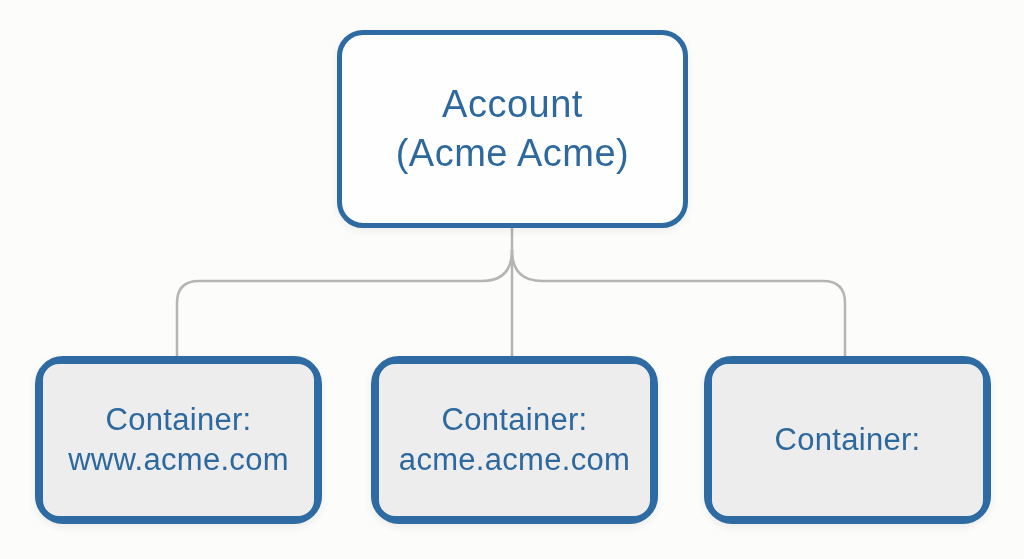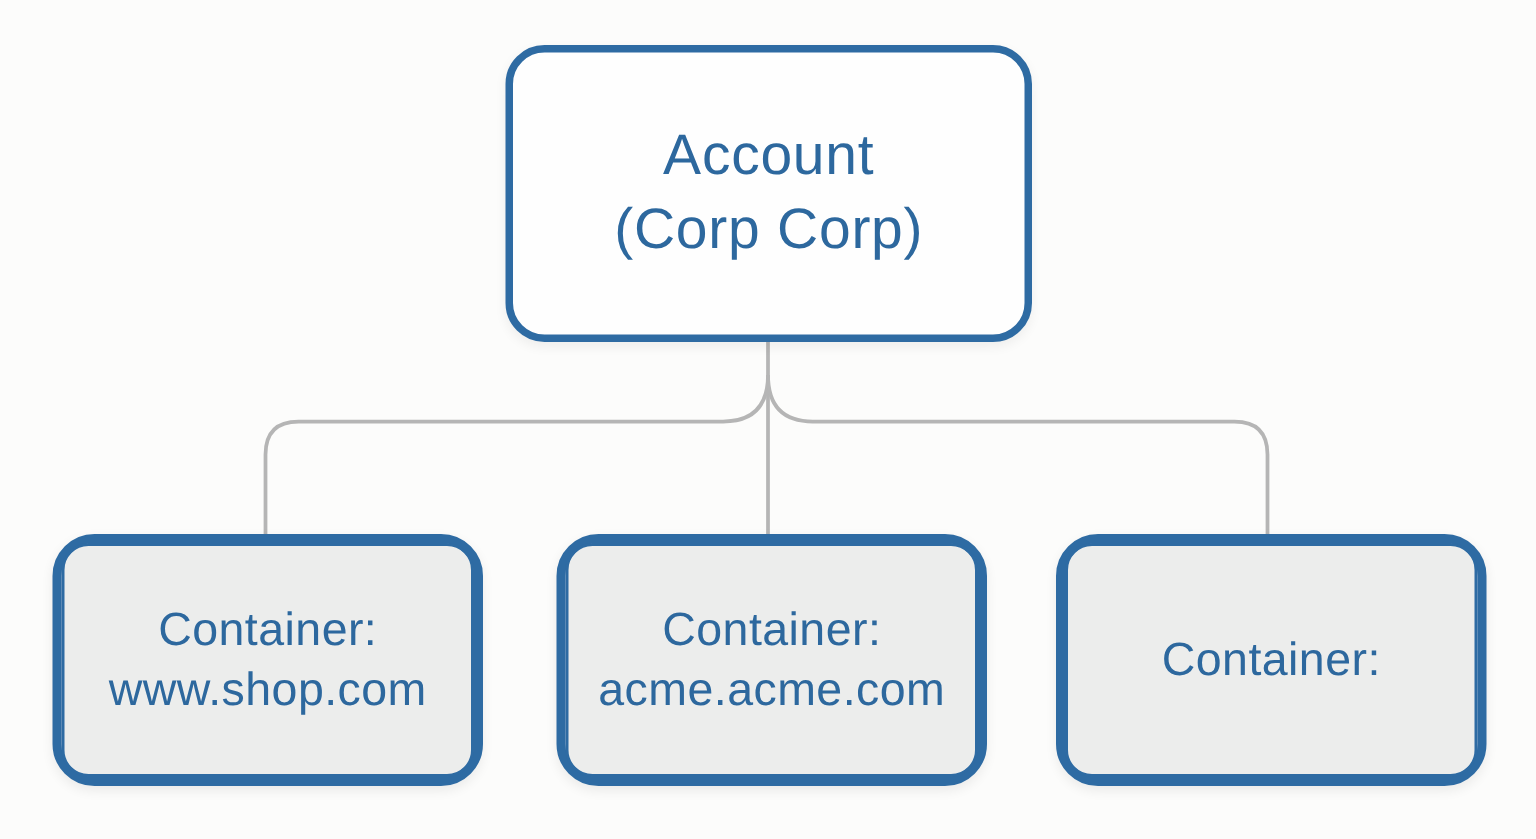--- a/index.html
+++ b/index.html
@@ -90,29 +90,29 @@
     <path d="M512 228 L512 357" fill="none" stroke="#b5b5b5" stroke-width="2.5"></path>
 
     <path d="M512 250 Q512 281 482 281 L199 281 Q177 281 177 303 L177 357" fill="none" stroke="#b5b5b5" stroke-width="2.5"></path>
 
     <path d="M512 250 Q512 281 542 281 L823 281 Q845 281 845 303 L845 357" fill="none" stroke="#b5b5b5" stroke-width="2.5"></path>
   </svg>
 
   <div class="node root-node">
     <div class="label">
       <div>Account</div>
-      <div>(Corp Corp)</div>
+      <div>(Acme Acme)</div>
     </div>
   </div>
 
   <div class="node child-node pos-left">
     <div class="inner">
       <div class="label">
         <div>Container:</div>
-        <div>www.shop.com</div>
+        <div>www.acme.com</div>
       </div>
     </div>
   </div>
 
   <div class="node child-node pos-center">
     <div class="inner">
       <div class="label">
         <div>Container:</div>
         <div>acme.acme.com</div>
       </div>

